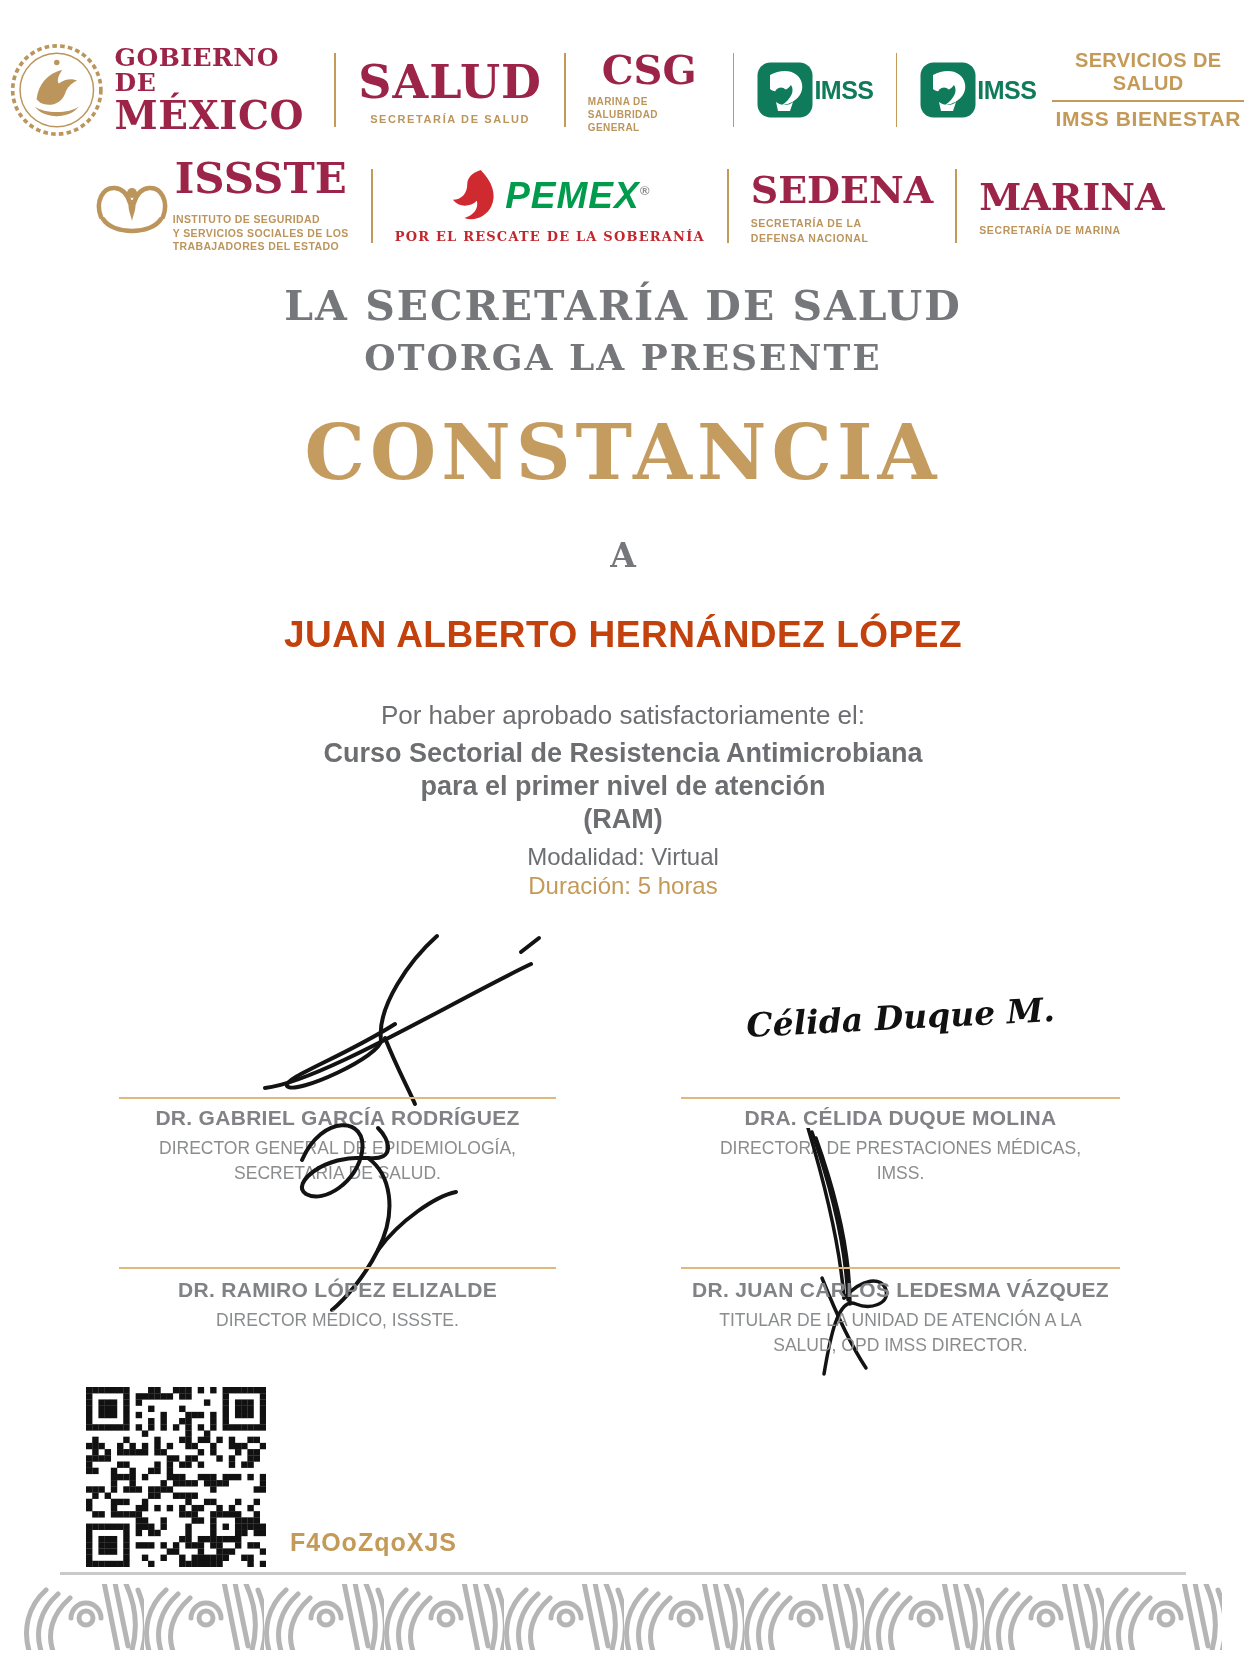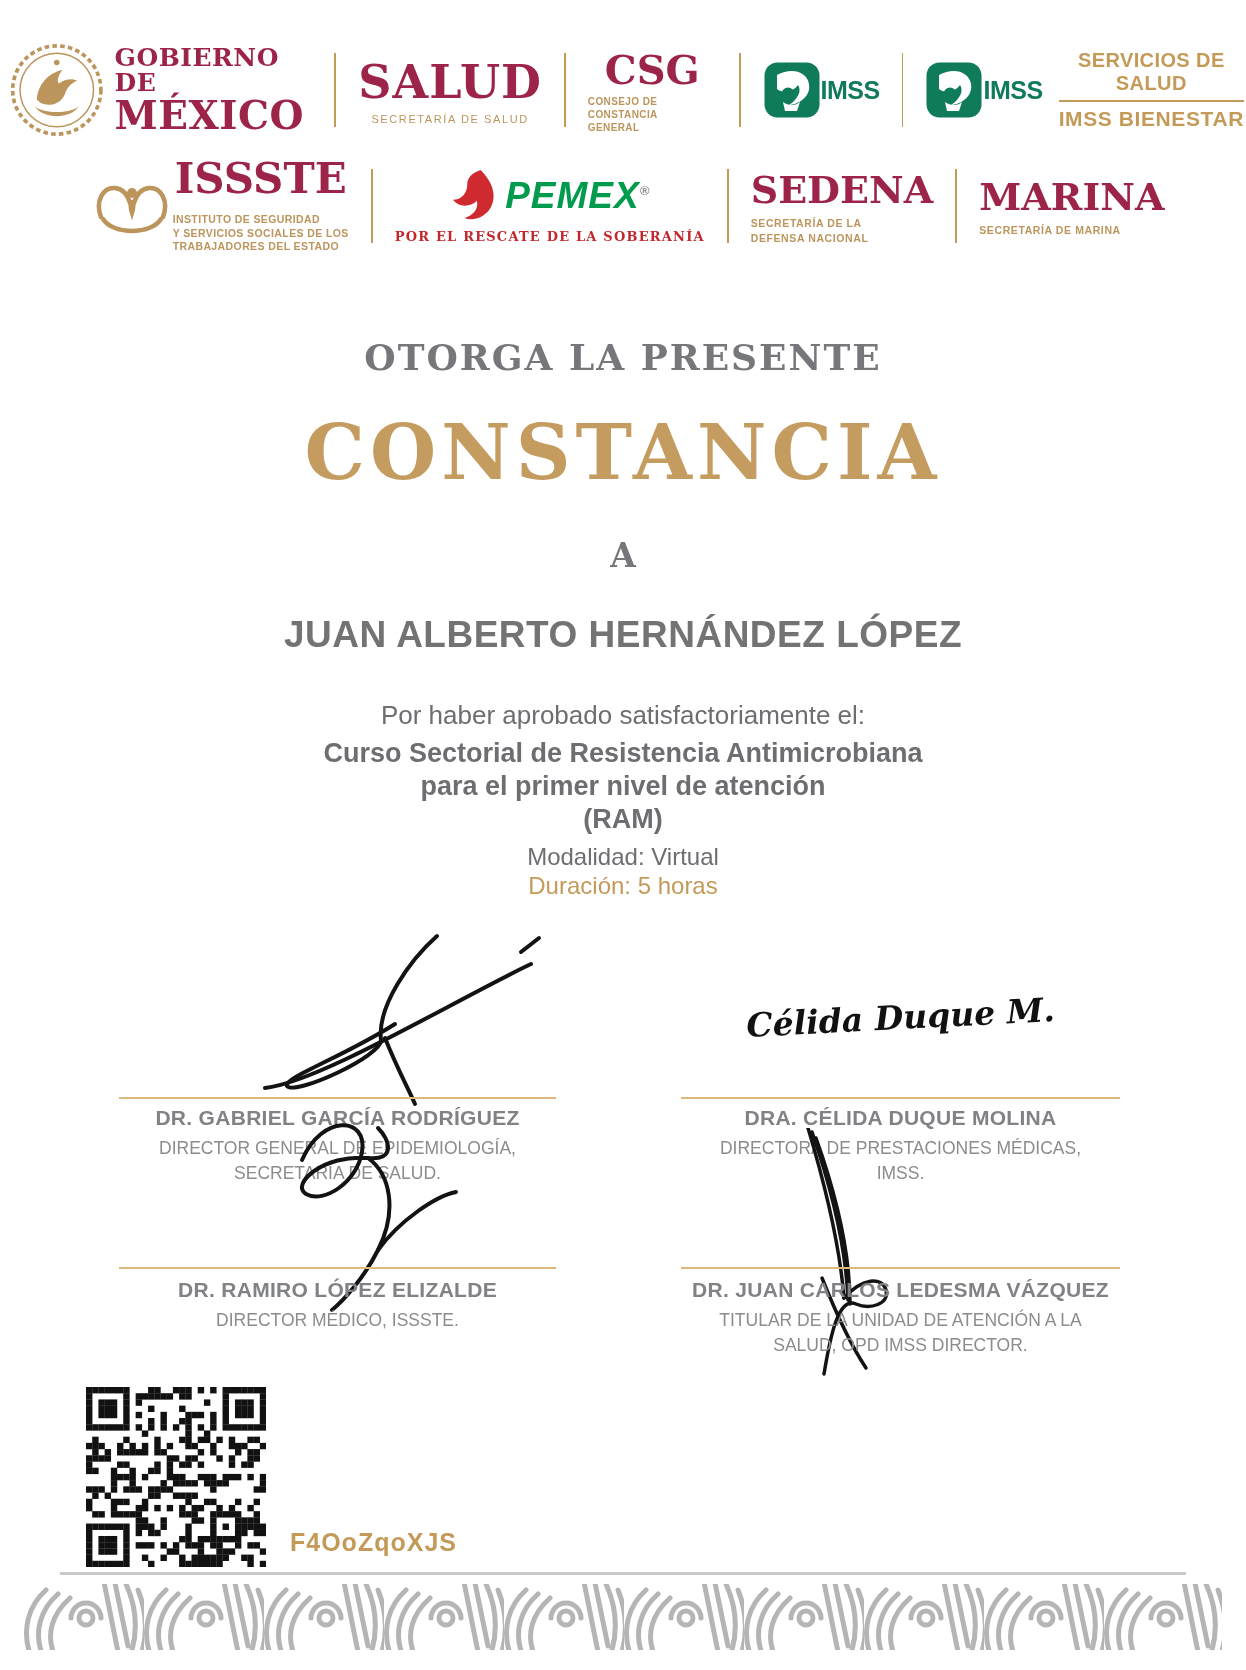--- a/index.html
+++ b/index.html
@@ -13,21 +13,21 @@
   .vsep { width:2px; height:74px; background:#C49A58; margin:0 22px; }
   .serifb { font-family:"DejaVu Serif", serif; font-weight:bold; color:#9D2449;text-align:center; }
 
   .gob { display:flex; align-items:center; gap:10px; }
   .gob-text { line-height:1.02; text-align:left; }
   .gob-l1 { font-size:25px; letter-spacing:.5px; }
   .gob-l2 { font-size:39px; letter-spacing:.5px; }
 
   .salud { text-align:center; }
   .salud-t { font-size:46px; letter-spacing:1px; }
-  .gold-sub { color:#BC955C; font-weight:normal; font-size:11px; letter-spacing:1.6px; margin-top:4px; }
+  .gold-sub { color:#BC955C; font-weight:bold; font-size:11px; letter-spacing:1.6px; margin-top:4px; }
 
   .csg { text-align:left; }
   .csg-t { font-size:40px; }
   .csg-sub { color:#BC955C; font-weight:bold; font-size:10px; letter-spacing:.4px; line-height:1.3; margin-top:2px; }
 
   .imss-block { display:flex; flex-direction:row; align-items:center; }
   .imss-word { color:#0F7B5B; font-weight:800; font-size:25px; letter-spacing:-.5px; margin-top:1px; }
 
   .imssb { display:flex; align-items:center; gap:14px; }
   .imssb-text { text-align:center; }
@@ -49,21 +49,21 @@
   .sd-t { font-size:38px; }
   .sd-sub { color:#BC955C; font-weight:bold; font-size:10.5px; letter-spacing:.6px; line-height:1.35; margin-top:4px; }
 
   
   .abs { position:absolute; left:0; width:100%; text-align:center; }
   .issuer { font-family:"DejaVu Serif", serif; font-weight:bold; color:#76777A; letter-spacing:2px; }
   .issuer1 { top:282px; font-size:41px; }
   .issuer2 { top:336px; font-size:36px; }
   .constancia { top:408px; font-family:"DejaVu Serif", serif; font-weight:bold; color:#C59C60; font-size:76px; letter-spacing:5px; }
   .to-label { top:536px; font-family:"DejaVu Serif", serif; font-weight:bold; color:#76777A; font-size:33px; }
-  .recipient { top:614px; color:#737373; font-weight:800; font-size:37px; letter-spacing:.5px; }
+  .recipient { top:614px; color:#c2410c; font-weight:800; font-size:37px; letter-spacing:.5px; }
   .reason { top:700px; color:#6D6E71; font-size:26px; }
   .course { top:737px; color:#6D6E71; font-weight:bold; font-size:27px; line-height:33px; }
   .modality { top:843px; color:#6D6E71; font-size:24px; }
   .duration { top:872px; color:#C49A58; font-size:24px; }
   .date { top:899px; color:#BE8F4C; font-weight:800; font-size:24px; }
 
   
   .sig-line { position:absolute; height:2px; background:#DDB97E; }
   .sig-name { position:absolute; color:#808285; font-weight:800; font-size:21px; text-align:center; letter-spacing:.3px; }
   .sig-title { position:absolute; color:#8A8C8E; font-size:17.5px; text-align:center; line-height:25px; }
@@ -106,21 +106,21 @@
     <div class="salud">
       <div class="salud-t serifb">SALUD</div>
       <div class="gold-sub">SECRETARÍA DE SALUD</div>
     </div>
 
     <div class="vsep"></div>
 
     <div class="csg">
       <div class="csg-t serifb">CSG</div>
       <div class="csg-sub">
-        <div>CONSEJO DE CONSTANCIA</div>
+        <div>MARINA DE SALUBRIDAD</div>
         <div>GENERAL</div>
       </div>
     </div>
 
     <div class="vsep"></div>
 
     <div class="imss-block">
       <svg width="58" height="58" viewBox="0 0 58 58">
         <rect x="1.5" y="1.5" width="55" height="55" rx="13" fill="#0F7B5B"></rect>
         <path d="M14,14 C28,6 44,10 46,23 C48,34 38,43 26,44 C35,38 39,30 35,24 C30,31 20,33 14,28 Z" fill="#fff"></path>
@@ -197,20 +197,21 @@
     </div>
 
     <div class="vsep"></div>
 
     <div class="marina">
       <div class="sd-t serifb">MARINA</div>
       <div class="sd-sub">SECRETARÍA DE MARINA</div>
     </div>
   </div>
 
+  <div class="abs issuer issuer1">LA SECRETARÍA DE SALUD</div>
   <div class="abs issuer issuer2">OTORGA LA PRESENTE</div>
   <div class="abs constancia">CONSTANCIA</div>
   <div class="abs to-label">A</div>
   <div class="abs recipient">JUAN ALBERTO HERNÁNDEZ LÓPEZ</div>
   <div class="abs reason">Por haber aprobado satisfactoriamente el:</div>
   <div class="abs course">
     <div>Curso Sectorial de Resistencia Antimicrobiana</div>
     <div>para el primer nivel de atención</div>
     <div>(RAM)</div>
   </div>

